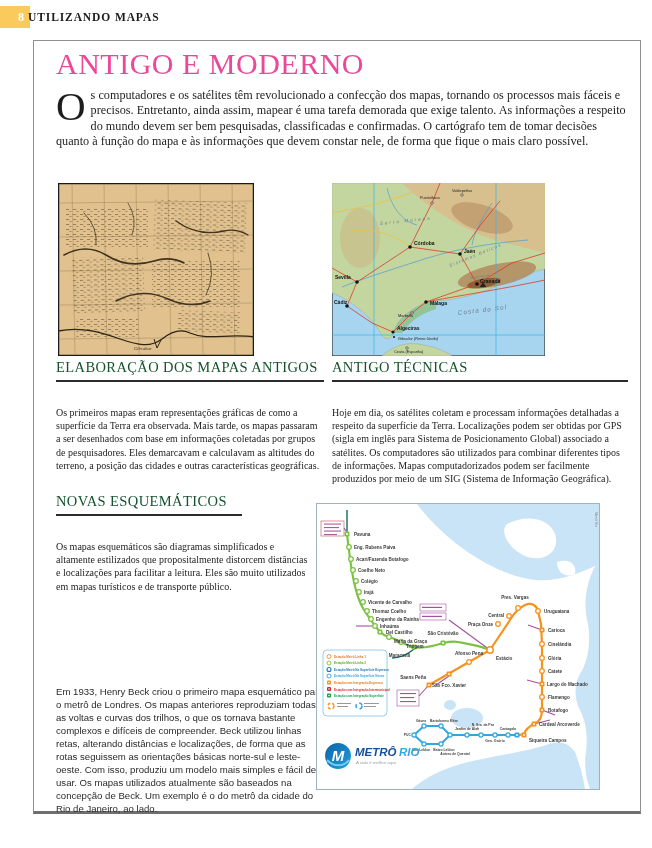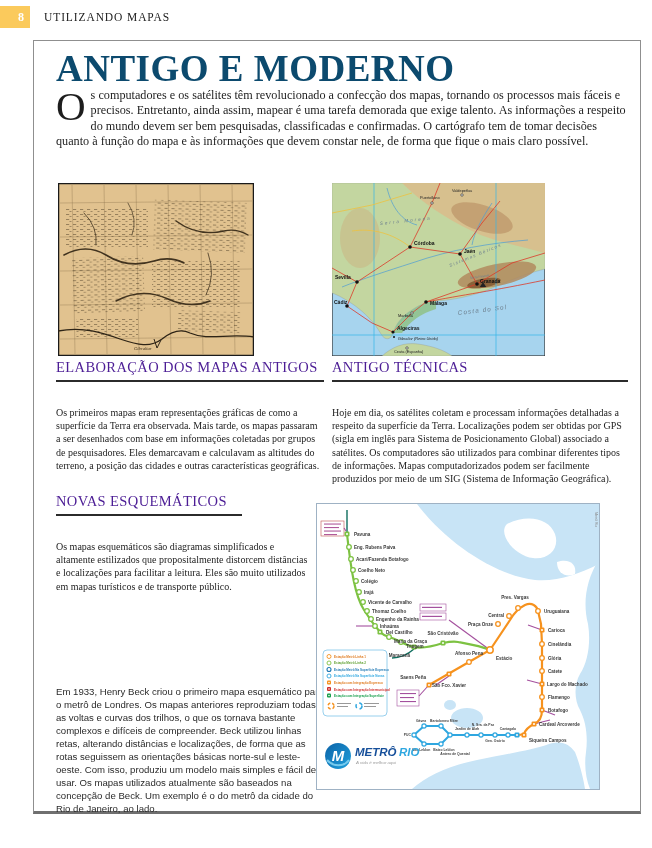--- a/index.html
+++ b/index.html
@@ -1,26 +1,26 @@
 <!DOCTYPE html>
 <html><head>
 <meta charset="utf-8">
 <style>
   html,body{margin:0;padding:0;background:#fff}
   .page{position:relative;width:652px;height:848px;background:#fff;font-family:"Liberation Serif",serif;overflow:hidden}
   .pagenum{position:absolute;left:0;top:6px;width:30px;height:22px;background:#FBCA5C;color:#fff;font-weight:bold;font-size:12px;line-height:22px;text-align:right;padding-right:6px;box-sizing:border-box}
-  .doc-title{position:absolute;left:44px;top:11px;font-size:11.5px;font-weight:normal;letter-spacing:.9px;color:#1b1b1b}
+  .doc-title{position:absolute;left:28px;top:11px;font-size:11.5px;font-weight:bold;letter-spacing:.9px;color:#1b1b1b}
   .frame{position:absolute;left:33px;top:40px;width:606px;height:770px;border:1px solid #8f8f8f;border-bottom:3px solid #6f6f6f;background:#fff}
-  .h1{position:absolute;left:22px;top:6px;font-size:37px;letter-spacing:.5px;color:#0c4a6e;font-weight:700;margin:0}
+  .h1{position:absolute;left:22px;top:6px;font-size:30px;letter-spacing:.5px;color:#ec4899;font-weight:400;margin:0}
   .intro{position:absolute;left:22px;top:47px;width:574px;font-size:12.2px;line-height:15.3px;color:#1d1d1d}
   .dropcap{float:left;font-size:41px;line-height:31px;margin:3px 5px 0 0}
   .map-old{position:absolute;left:24px;top:142px;width:196px;height:173px}
   .map-spain{position:absolute;left:298px;top:142px;width:213px;height:173px}
   .sec{position:absolute}
-  .sec h2{font-size:14.5px;font-weight:400;letter-spacing:.4px;margin:0;color:#4c1d95;white-space:nowrap}
+  .sec h2{font-size:14.5px;font-weight:400;letter-spacing:.4px;margin:0;color:#14532d;white-space:nowrap}
   .rule{height:0;border-bottom:2px solid #2b2b2b;margin-top:4px}
   .sec p{font-size:10px;line-height:13.2px;margin:24px 0 0;color:#1d1d1d}
   #sec-antigos{left:22px;top:318px;width:268px}
   #sec-novas{left:298px;top:318px;width:296px}
   #sec-esq{left:22px;top:452px;width:254px}
   .beck{position:absolute;left:22px;top:644px;width:268px;font-family:"Liberation Sans",sans-serif;font-size:9.6px;line-height:13px;color:#2b2b2b}
   .metro{position:absolute;left:282px;top:462px;width:284px;height:287px;border:1px solid #9FB2C4;background:#fff;box-sizing:border-box}
   svg{display:block}
   svg text{font-family:"Liberation Sans",sans-serif}
   .st{font-size:4.6px;font-weight:bold;fill:#3a3a3a}

